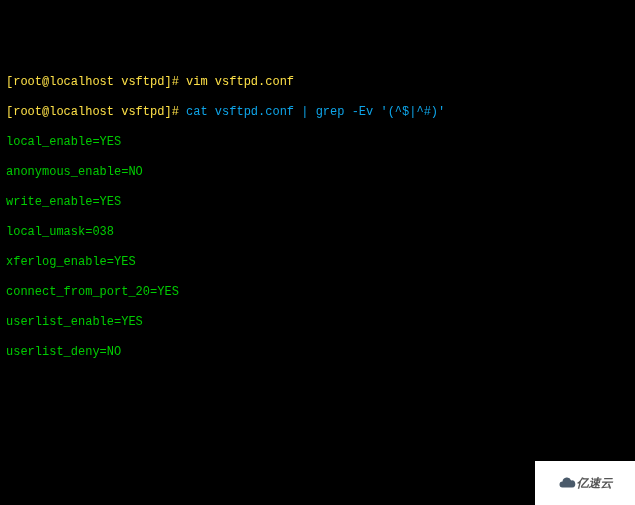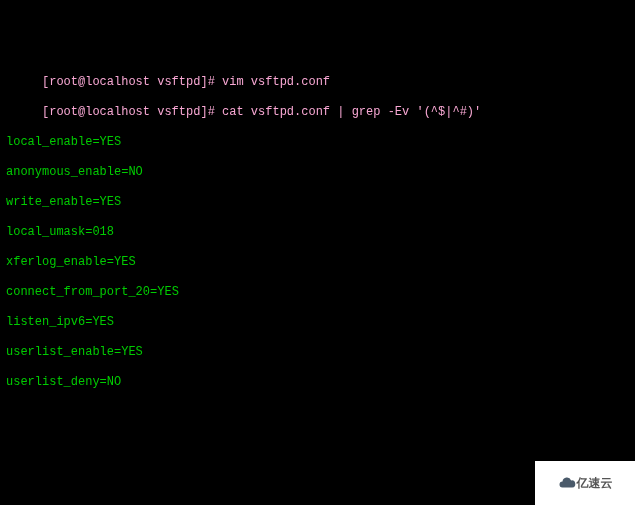--- a/index.html
+++ b/index.html
@@ -9,37 +9,38 @@
       font-size: 12px;
       line-height: 15px;
       padding: 0 6px;
       white-space: pre;
       position: relative;
       width: 635px;
       height: 505px;
       overflow: hidden;
     }
     .line { color: #00cc00; }
-    .prompt { color: #f9a8d4; margin-left: 36px; }
-    .cmd { color: #f9a8d4; }
+    .prompt { color: #fde047; }
+    .cmd { color: #0ea5e9; }
     .watermark {
       position: absolute;
       right: 0;
       bottom: 0;
       width: 100px;
       height: 44px;
       background: #fff;
       display: flex;
       align-items: center;
       justify-content: center;
     }
     .wm-logo {
       display: flex;
       align-items: center;
       gap: 1px;
+      font-style: italic;
     }
     .wm-icon {
       width: 18px;
       height: 18px;
     }
     .wm-text {
       font-family: 'Microsoft YaHei', sans-serif;
       font-size: 12px;
       color: #555;
       font-weight: bold;
@@ -50,24 +51,23 @@
 <body>
 
 
 
 <div class="term">
 <div class="line"><span class="prompt">[root@localhost vsftpd]# vim vsftpd.conf</span></div>
 <div class="line"><span class="prompt">[root@localhost vsftpd]# </span><span class="cmd">cat vsftpd.conf | grep -Ev '(^$|^#)'</span></div>
 <div class="line">local_enable=YES</div>
 <div class="line">anonymous_enable=NO</div>
 <div class="line">write_enable=YES</div>
-<div class="line">local_umask=018</div>
+<div class="line">local_umask=038</div>
 <div class="line">xferlog_enable=YES</div>
 <div class="line">connect_from_port_20=YES</div>
-<div class="line">listen_ipv6=YES</div>
 <div class="line">userlist_enable=YES</div>
 <div class="line">userlist_deny=NO</div>
 
 
 
 
 
 
 
 

